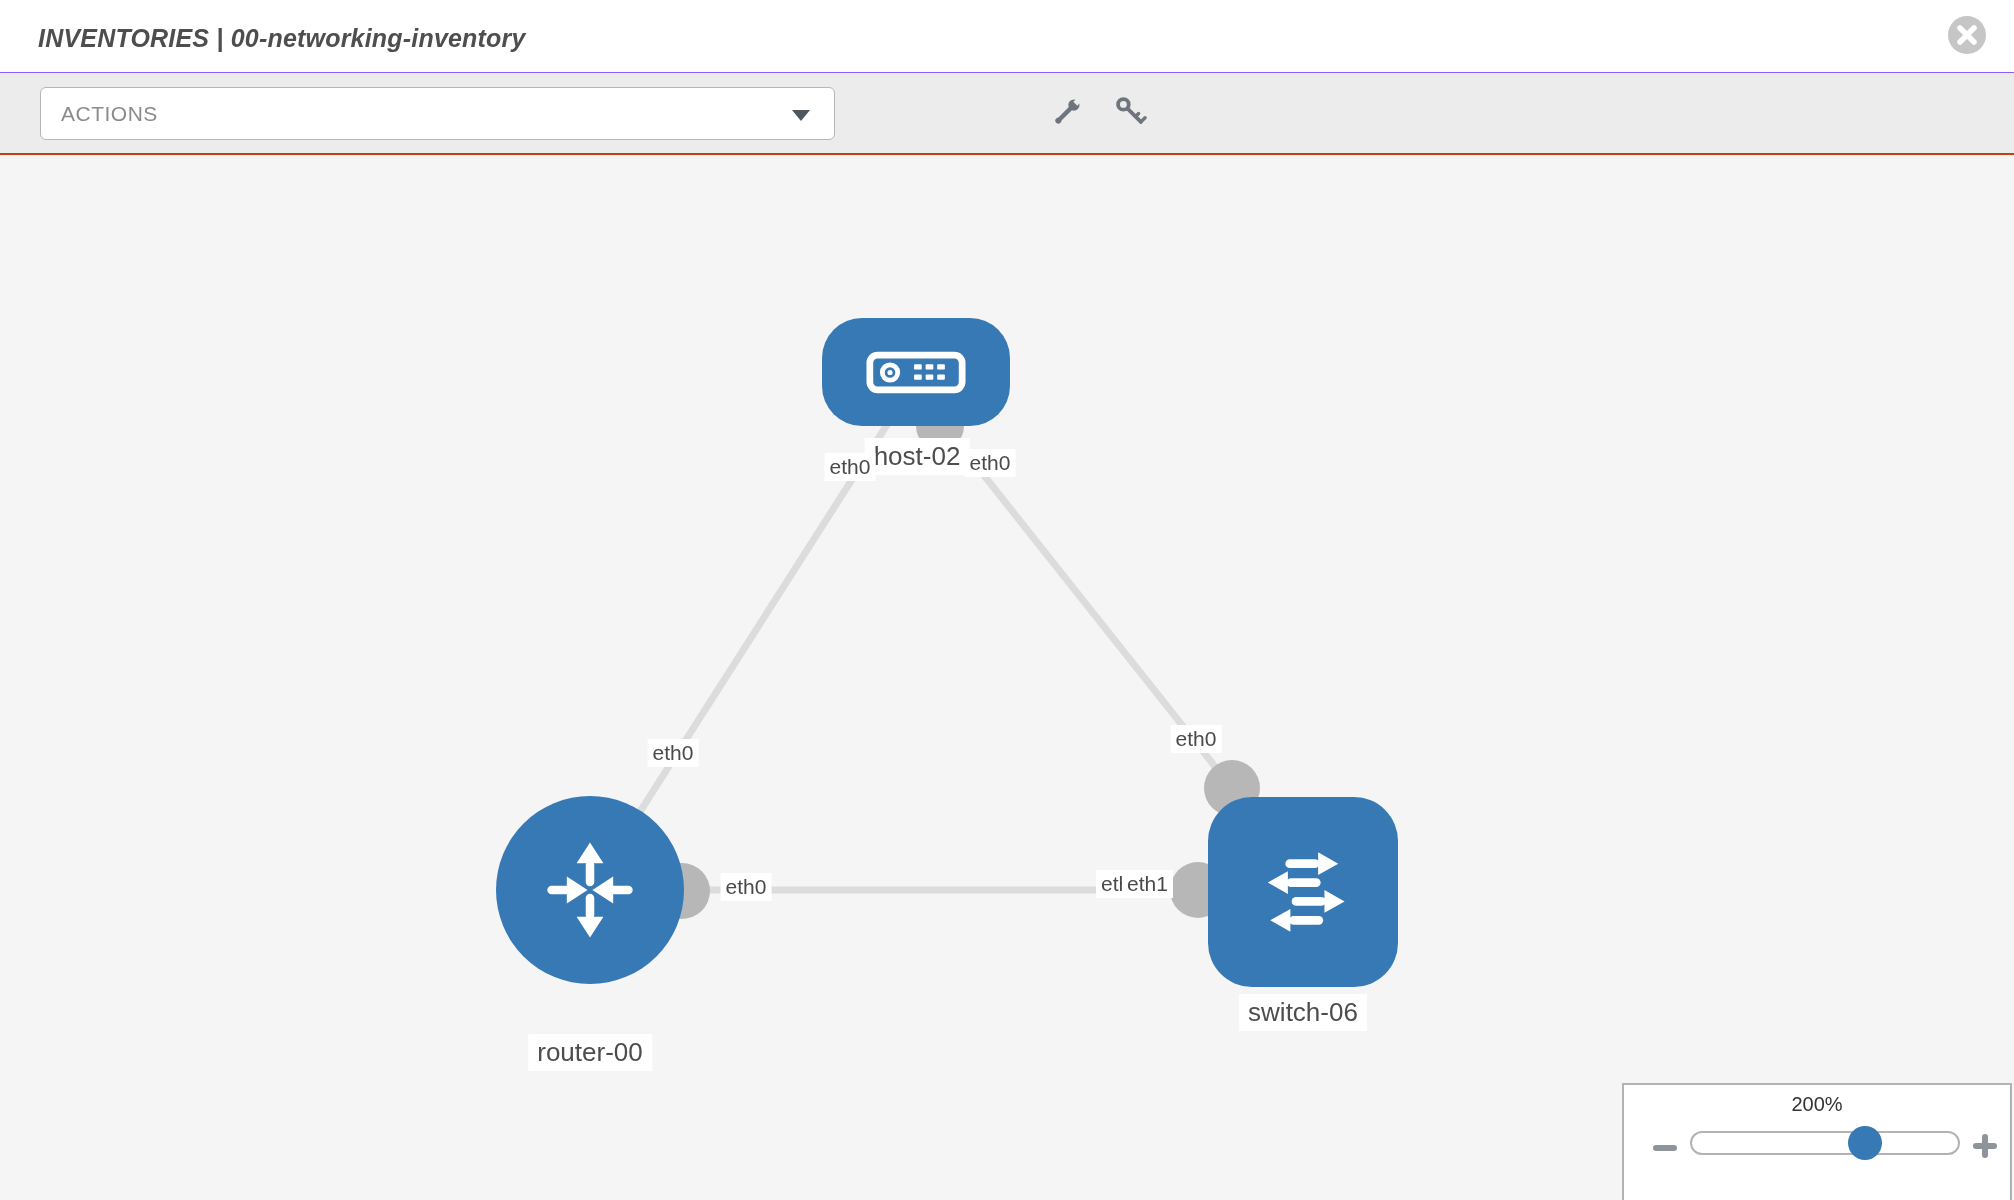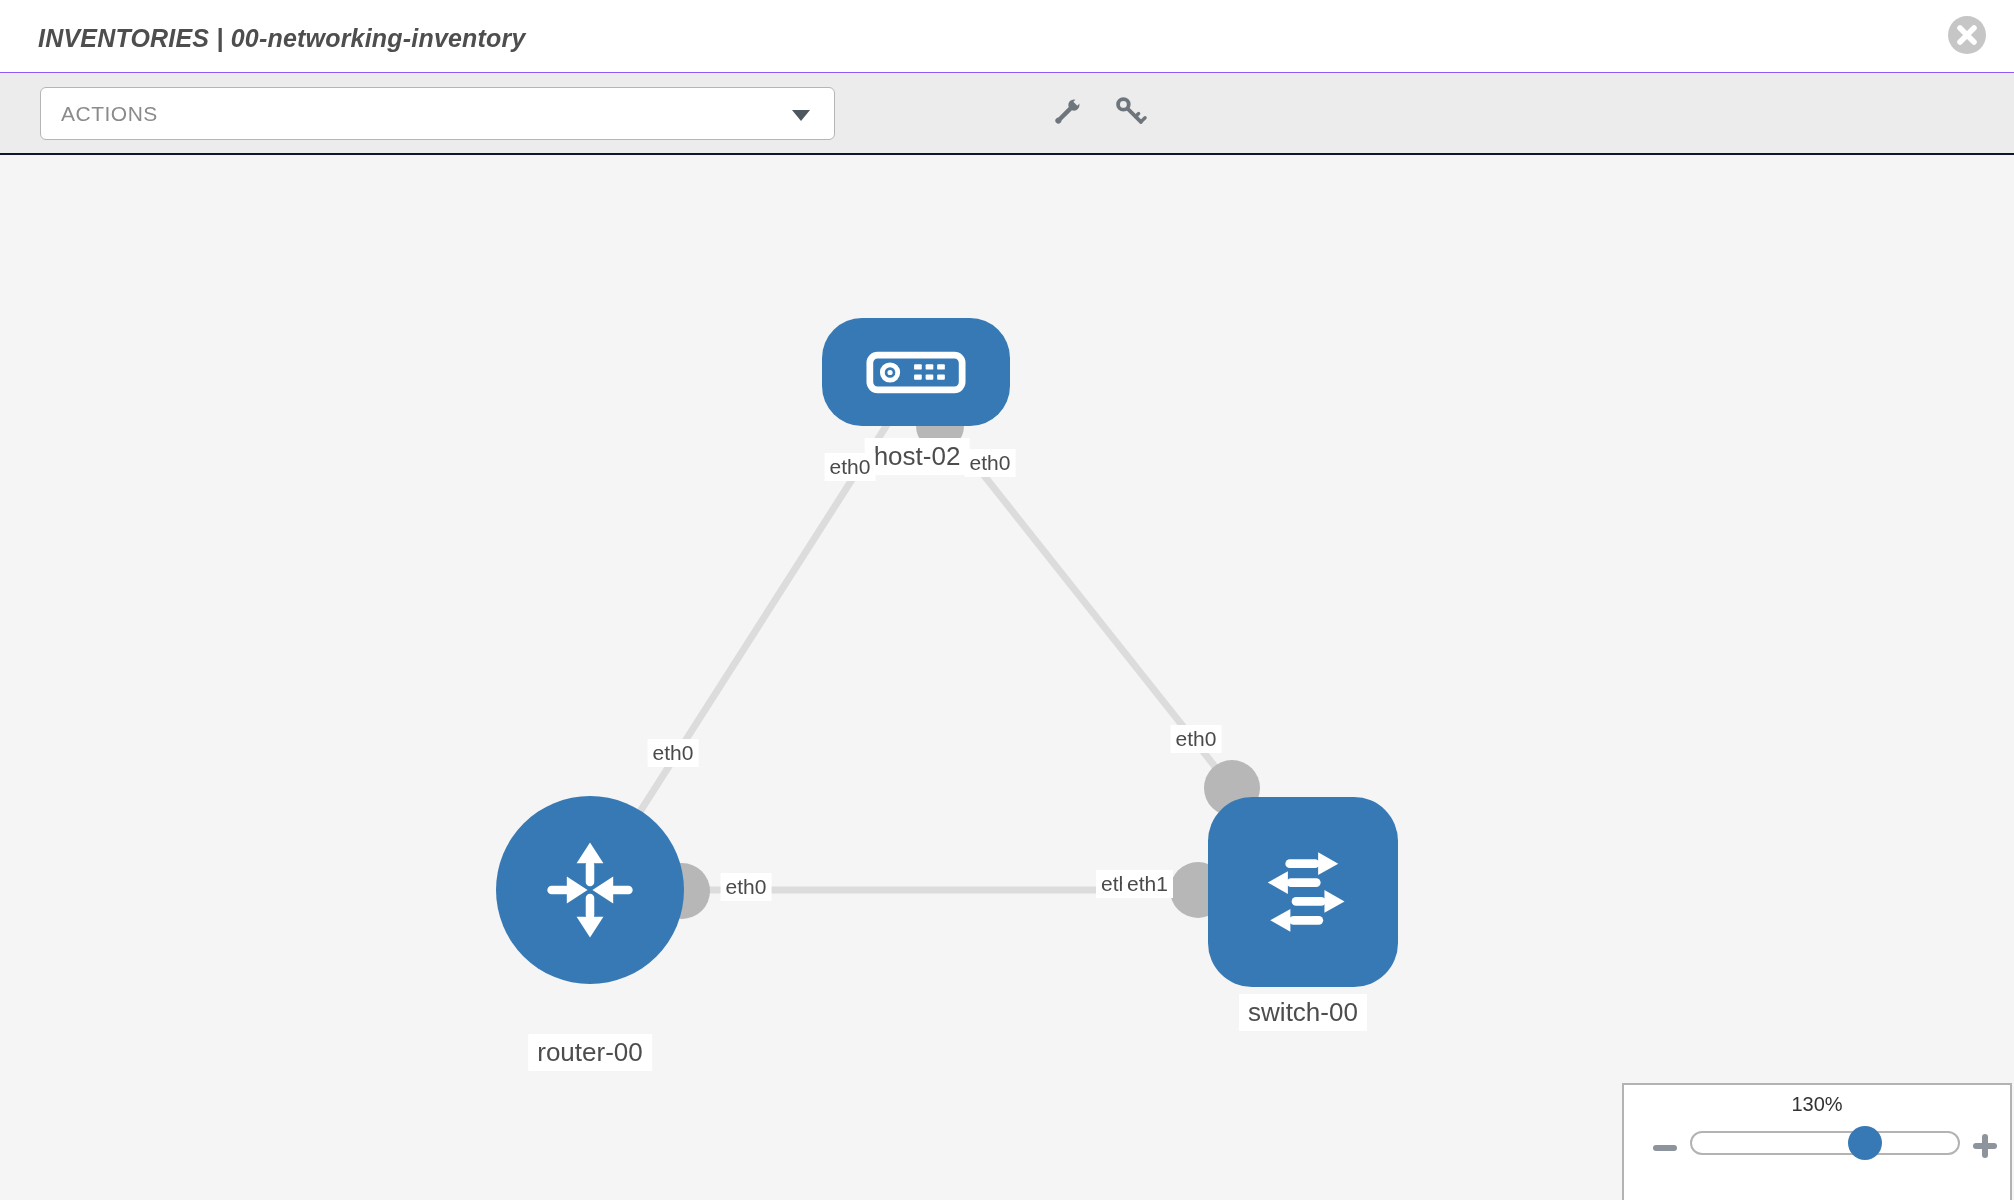--- a/index.html
+++ b/index.html
@@ -21,21 +21,21 @@
   .header-title{
     position:absolute;left:38px;top:0;height:72px;line-height:76px;
     font-size:25px;font-weight:700;color:#4e4e4e;letter-spacing:.2px;
   }
   .close-btn{
     position:absolute;left:1948px;top:16px;width:38px;height:38px;cursor:pointer;
   }
   
   .toolbar{
     position:absolute;left:0;top:73px;width:2014px;height:80px;
-    background:#ececec;border-bottom:2px solid #0f172a;
+    background:#ececec;border-bottom:2px solid #c2410c;
   }
   .select-box{
     position:absolute;top:14px;height:53px;background:#fff;
     border:1px solid #b5b5b5;border-radius:6px;box-sizing:border-box;
     cursor:pointer;
   }
   .select-box .select-label{
     display:block;line-height:51px;padding-left:20px;
     font-size:21px;letter-spacing:.5px;
   }
@@ -207,32 +207,32 @@
         <rect x="41" y="54" width="27" height="7" rx="3.5"></rect>
         <polygon points="83,57.5 67,48.5 67,66.5"></polygon>
         <polygon points="24,72.5 40,63.5 40,81.5"></polygon>
         <rect x="39" y="69" width="27" height="7" rx="3.5"></rect>
       </g>
     </svg>
   </div>
 
   <div class="node-label" style="left:917px;top:283px;">host-02</div>
   <div class="node-label" style="left:590px;top:839px;margin-top:40px;">router-00</div>
-  <div class="node-label" style="left:1303px;top:839px;">switch-00</div>
+  <div class="node-label" style="left:1303px;top:839px;">switch-06</div>
 
   <div class="eth-label eth-centered" style="left:850px;top:298px;">eth0</div>
   <div class="eth-label eth-centered" style="left:990px;top:294px;">eth0</div>
   <div class="eth-label eth-centered" style="left:673px;top:584px;">eth0</div>
   <div class="eth-label eth-centered" style="left:1196px;top:570px;">eth0</div>
   <div class="eth-label eth-centered" style="left:746px;top:718px;">eth0</div>
   <div class="eth-label" style="left:1096px;top:715px;">eth0</div>
   <div class="eth-label eth-top" style="left:1122px;top:715px;">eth1</div>
 
   <div class="zoom-panel">
-    <div class="zoom-level">130%</div>
+    <div class="zoom-level">200%</div>
     <div class="zoom-minus">
       <span class="hbar"></span>
     </div>
     <div class="zoom-track"></div>
     <div class="zoom-thumb"></div>
     <div class="zoom-plus">
       <span class="hbar"></span>
       <span class="vbar"></span>
     </div>
   </div>

